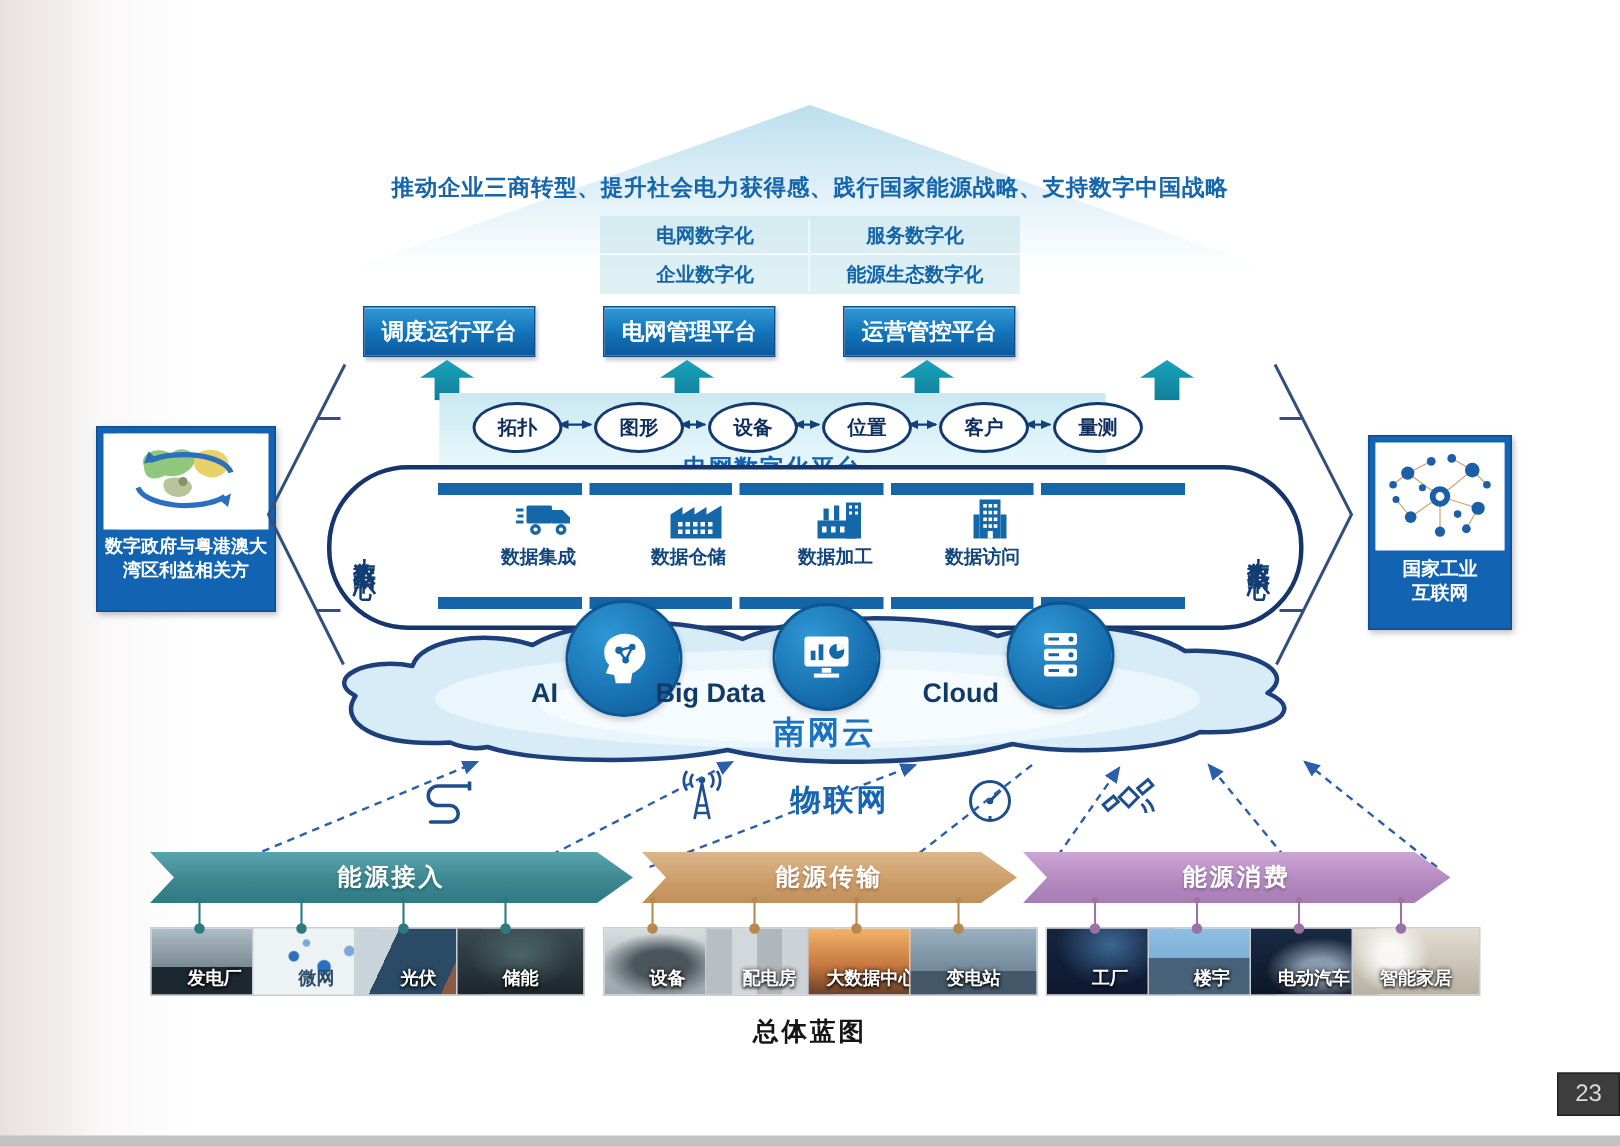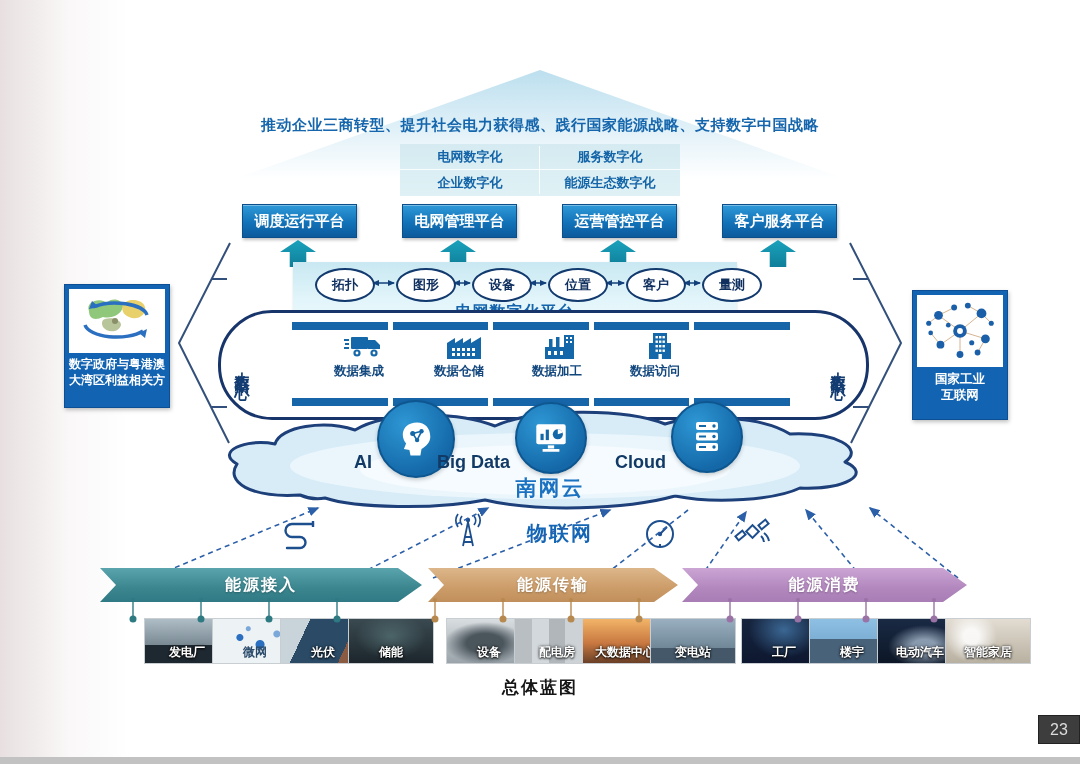--- a/index.html
+++ b/index.html
@@ -51,21 +51,21 @@
     border:2px solid #0e568f;display:flex;align-items:center;justify-content:center;box-shadow:0 2px 4px rgba(0,0,0,.2);}
   .svc-label{color:#123a66;font-size:18px;font-weight:bold;text-align:right;}
   .cloud-title{left:480px;top:474px;width:140px;text-align:center;color:#1b72c0;font-size:21px;font-weight:bold;letter-spacing:2px;}
   .iot-title{left:495px;top:520px;width:130px;text-align:center;color:#1565b5;font-size:20px;font-weight:bold;letter-spacing:2px;}
   
   .earrow{top:568px;height:34px;display:flex;align-items:center;justify-content:center;
     color:#fff;font-size:16px;font-weight:bold;letter-spacing:2px;
     clip-path:polygon(0 0,calc(100% - 24px) 0,100% 50%,calc(100% - 24px) 100%,0 100%,16px 50%);
     text-shadow:0 1px 2px rgba(0,0,0,.25);}
   
-  .thumb{top:618px;width:86px;height:46px;border:1px solid #c9ced2;box-sizing:border-box;overflow:hidden;margin-left:44px;}
+  .thumb{top:618px;width:86px;height:46px;border:1px solid #c9ced2;box-sizing:border-box;overflow:hidden;}
   .thumb span{position:absolute;left:0;bottom:2px;width:100%;text-align:center;
     color:#fff;font-size:12px;font-weight:bold;text-shadow:0 0 3px rgba(0,0,0,.9),0 1px 2px rgba(0,0,0,.8);}
   .t1{background:linear-gradient(0deg,#1e2830 0 42%,rgba(0,0,0,0) 42%),linear-gradient(180deg,#aebdc6,#55656f);}
   .t2{background:radial-gradient(circle at 32% 42%,#2a6fc0 3px,rgba(0,0,0,0) 4px),radial-gradient(circle at 56% 58%,#2a6fc0 4px,rgba(0,0,0,0) 5px),radial-gradient(circle at 76% 34%,#7aa8d8 3px,rgba(0,0,0,0) 4px),radial-gradient(circle at 42% 22%,#7aa8d8 2px,rgba(0,0,0,0) 3px),#edf2f5;}
   .t3{background:linear-gradient(115deg,#c8d4da 0 28%,#2a4a66 28% 74%,#8a5a42 74%);}
   .t4{background:radial-gradient(ellipse at 50% 40%,rgba(120,160,160,.4),rgba(0,0,0,0) 60%),linear-gradient(180deg,#3a4a50,#1c262c);}
   .t5{background:radial-gradient(ellipse at 45% 55%,#4a555c 28%,rgba(0,0,0,0) 62%),linear-gradient(180deg,#d8dde0,#9aa4aa);}
   .t6{background:linear-gradient(90deg,#b8bec2 0 20%,#d2d8dc 20% 40%,#b0b6ba 40% 60%,#ccd2d6 60% 80%,#aab0b4 80%);}
   .t7{background:linear-gradient(180deg,#f2b468 0%,#c87840 55%,#6a4028 100%);}
   .t8{background:linear-gradient(0deg,#44586a 0 35%,rgba(0,0,0,0) 35%),linear-gradient(180deg,#9ab0c0,#5a7282);padding-left:38px;}
@@ -95,21 +95,20 @@
     <div>服务数字化</div>
     <div>企业数字化</div>
     <div>能源生态数字化</div>
   </div>
   <div class="abs quad-div-h"></div>
   <div class="abs quad-div-v"></div>
 
   <div class="abs pbox" style="left:242px;">调度运行平台</div>
   <div class="abs pbox" style="left:402px;">电网管理平台</div>
   <div class="abs pbox" style="left:562px;">运营管控平台</div>
-  <div class="abs pbox" style="left:722px;">客户服务平台</div>
   <div class="abs uparrow" style="left:280px;"></div>
   <div class="abs uparrow" style="left:440px;"></div>
   <div class="abs uparrow" style="left:600px;"></div>
   <div class="abs uparrow" style="left:760px;"></div>
 
   <div class="abs gridplat">
     <svg width="486" height="64" style="position:absolute;left:0;top:0;">
       <g stroke="#12407a" stroke-width="1.5">
         <line x1="80" y1="21" x2="101" y2="21"></line>
           <line x1="161" y1="21" x2="177" y2="21"></line>
@@ -422,21 +421,21 @@
         <circle cx="798" cy="59" r="3.5"></circle>
         <circle cx="866" cy="59" r="3.5"></circle>
         <circle cx="934" cy="59" r="3.5"></circle>
       <circle cx="730" cy="40" r="2"></circle>
         <circle cx="798" cy="40" r="2"></circle>
         <circle cx="866" cy="40" r="2"></circle>
         <circle cx="934" cy="40" r="2"></circle>
     </g>
   </svg>
 
-  <div class="abs sidebox" style="left:64px;top:284px;width:106px;height:124px;">
+  <div class="abs sidebox" style="left:64px;top:284px;width:120px;height:124px;">
     <svg class="img" height="64" viewBox="0 0 92 64">
       <rect width="92" height="64" fill="#fff"></rect>
       <path d="M18 22 C14 12 30 8 36 14 C40 8 52 10 52 18 C50 26 40 30 32 28 C24 32 18 30 18 22Z" fill="#8fc87a"></path>
       <path d="M52 16 C56 8 72 10 74 18 C76 26 66 32 58 28 C52 26 50 20 52 16Z" fill="#e8d06a"></path>
       <path d="M34 30 C40 28 50 30 50 36 C48 44 36 44 32 38 C30 34 31 31 34 30Z" fill="#b8c49a"></path>
       <circle cx="44" cy="32" r="3" fill="#8a8f6a"></circle>
       <path d="M14 36 a32 14 0 0 0 58 6" fill="none" stroke="#2a6fc0" stroke-width="3.5"></path>
       <polygon points="76,40 68,44 74,49" fill="#2a6fc0"></polygon>
       <path d="M76 26 a32 14 0 0 0 -54 -8" fill="none" stroke="#2a6fc0" stroke-width="3.5"></path>
       <polygon points="18,20 28,18 21,12" fill="#2a6fc0"></polygon>

